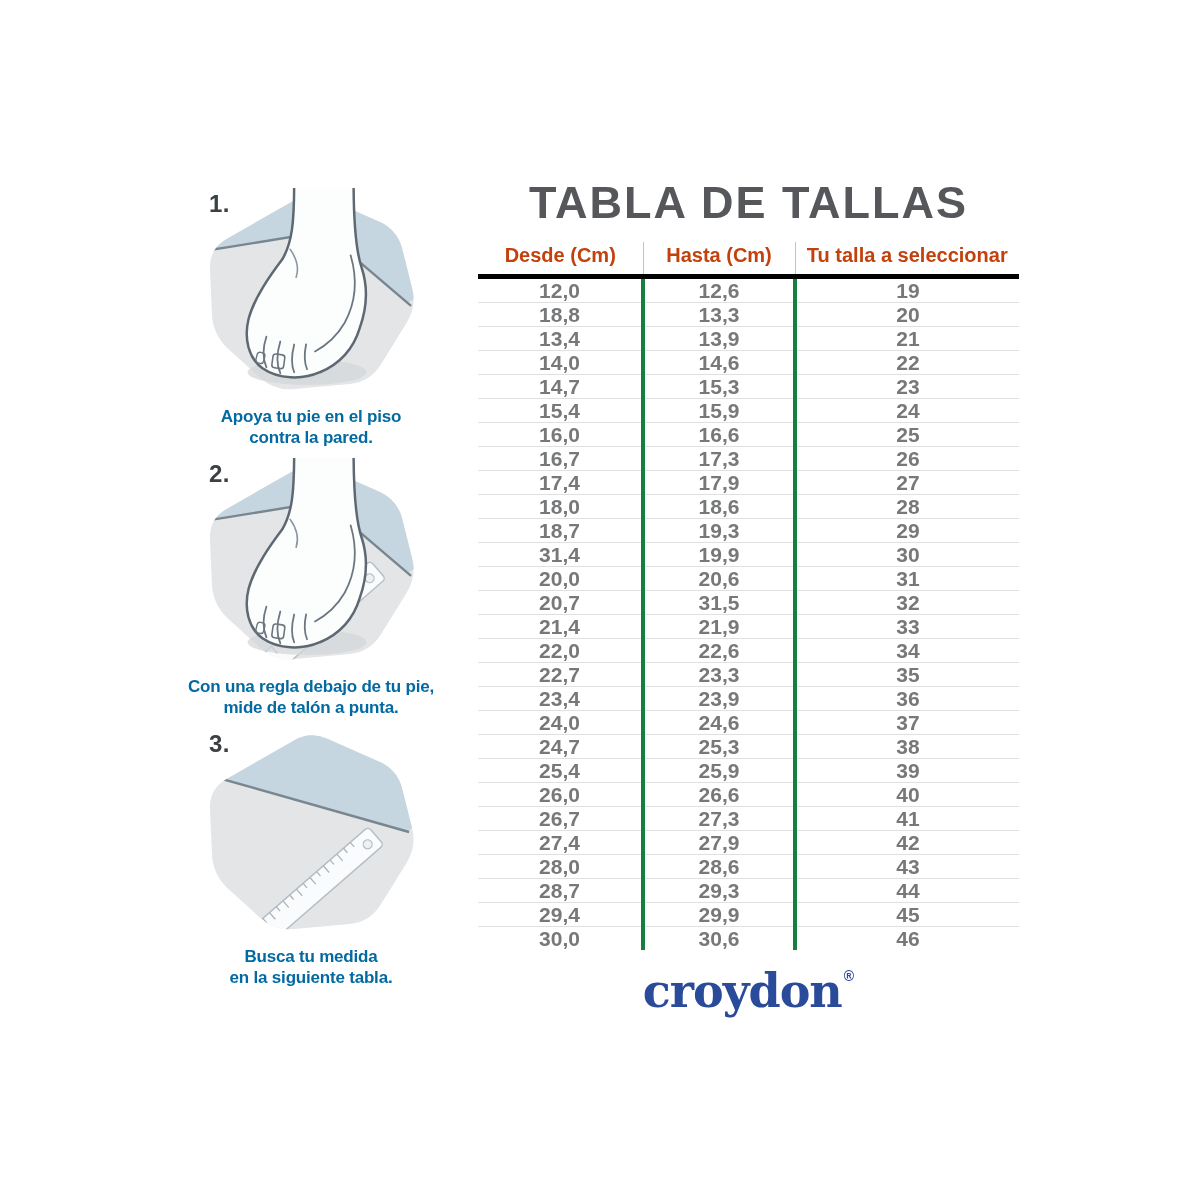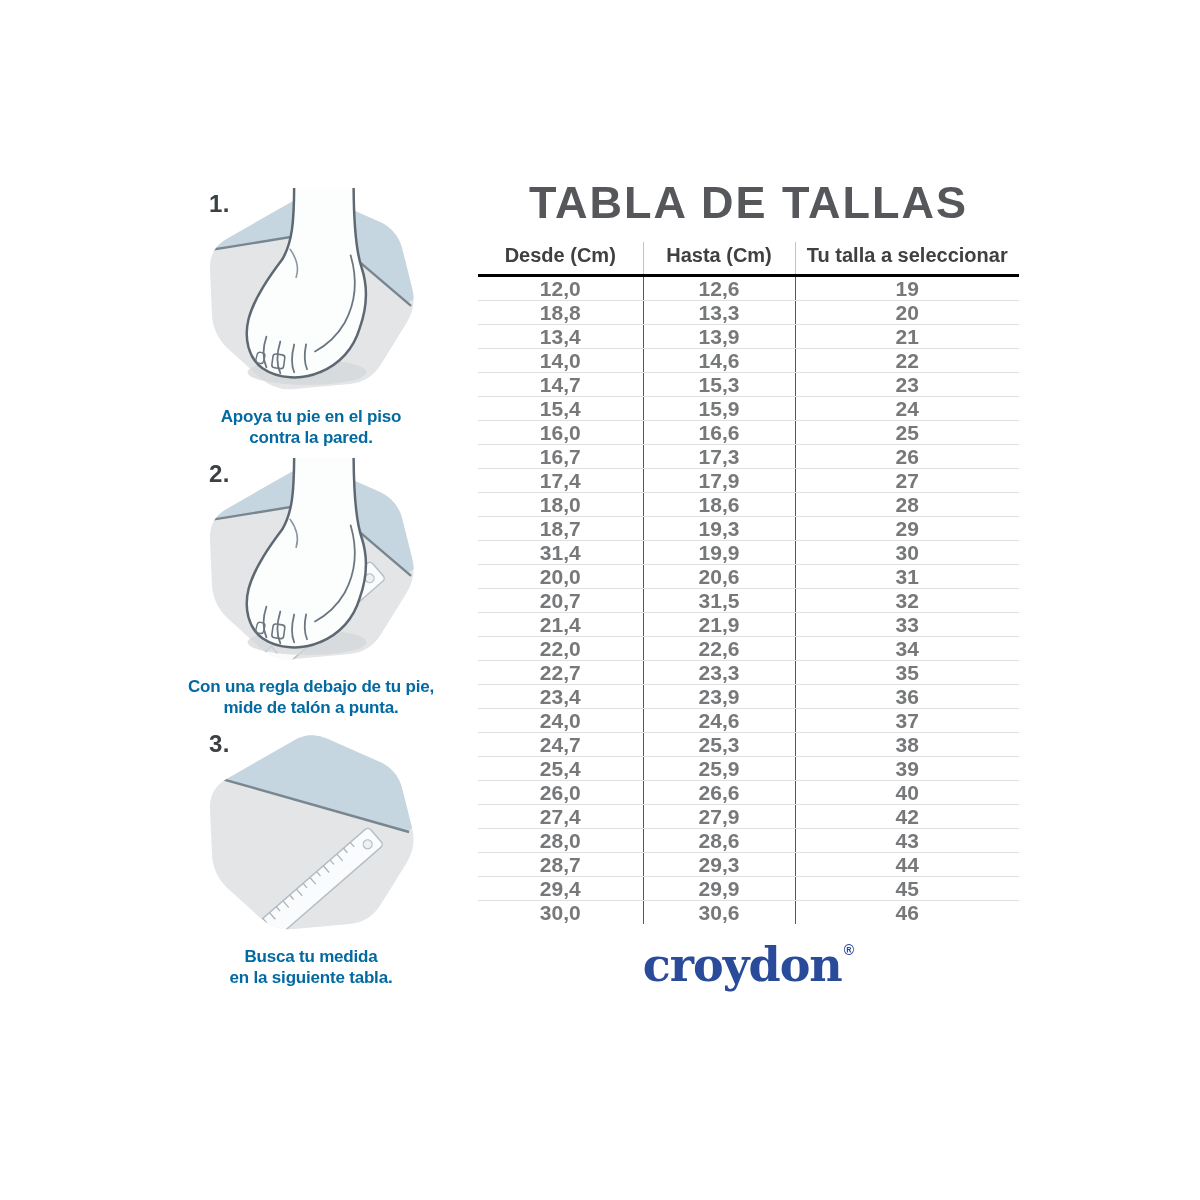--- a/index.html
+++ b/index.html
@@ -27,31 +27,31 @@
   .main { position: absolute; left: 478px; top: 177px; width: 541px; }
   .chart-title {
     text-align: center; font-size: 45px; font-weight: bold;
     color: #55575a; letter-spacing: 2px; margin-bottom: 13px; white-space: nowrap;
   }
   table.size-table { width: 100%; border-collapse: collapse; table-layout: fixed; }
   table.size-table col.c1 { width: 165px; }
   table.size-table col.c2 { width: 152px; }
   table.size-table col.c3 { width: 224px; }
   table.size-table th {
-    font-size: 20px; font-weight: bold; color: #404040;
+    font-size: 20px; font-weight: bold; color: #c2410c;
     text-align: center; padding: 2px 0 7px 0;
-    border-bottom: 3px solid #000000; white-space: nowrap;
+    border-bottom: 5px solid #000000; white-space: nowrap;
   }
   table.size-table th + th { border-left: 1px solid #c2c2c2; }
   table.size-table td {
     font-size: 21px; font-weight: bold; color: #77787a;
     text-align: center; height: 23px; line-height: 23px;
     border-bottom: 1px solid #e0e0e0; padding: 0;
   }
-  table.size-table td + td { border-left: 1px solid #15803d; }
+  table.size-table td + td { border-left: 4px solid #15803d; }
   table.size-table tr:last-child td { border-bottom: none; }
 
   .brand {
     margin-top: 18px; text-align: center;
     font-family: "DejaVu Serif", serif; font-weight: bold;
     font-size: 46px; color: var(--brand_blue, #2a4a9a); letter-spacing: -1px;
     line-height: 1;
   }
   .brand sup {
     font-family: "Liberation Sans", sans-serif; font-weight: bold;
@@ -263,20 +263,25 @@
             <td>25,4</td>
             <td>25,9</td>
             <td>39</td>
           </tr>
           <tr>
             <td>26,0</td>
             <td>26,6</td>
             <td>40</td>
           </tr>
           <tr>
+            <td>26,7</td>
+            <td>27,3</td>
+            <td>41</td>
+          </tr>
+          <tr>
             <td>27,4</td>
             <td>27,9</td>
             <td>42</td>
           </tr>
           <tr>
             <td>28,0</td>
             <td>28,6</td>
             <td>43</td>
           </tr>
           <tr>

